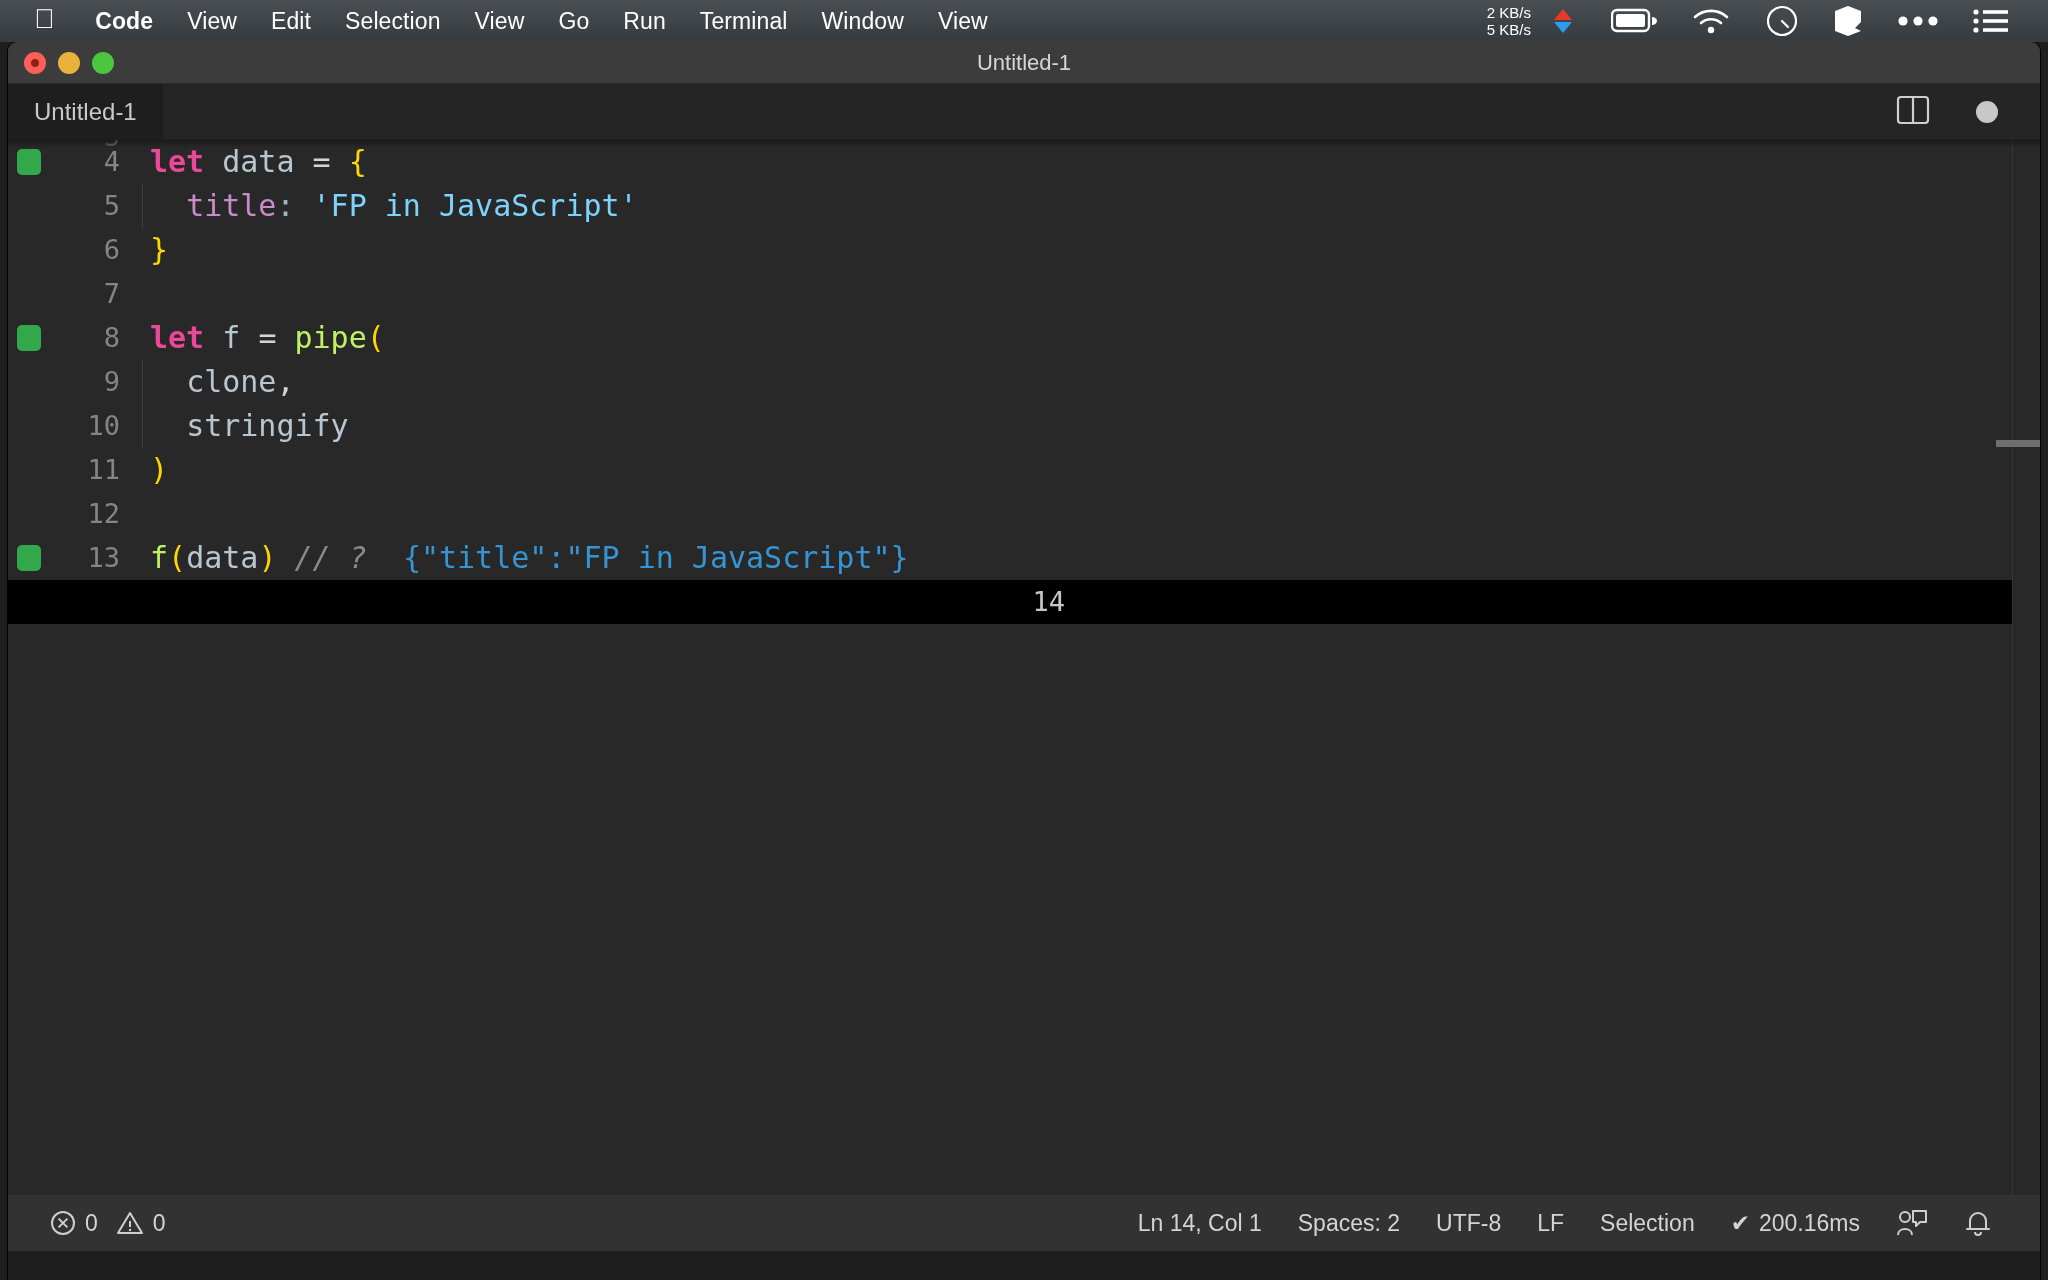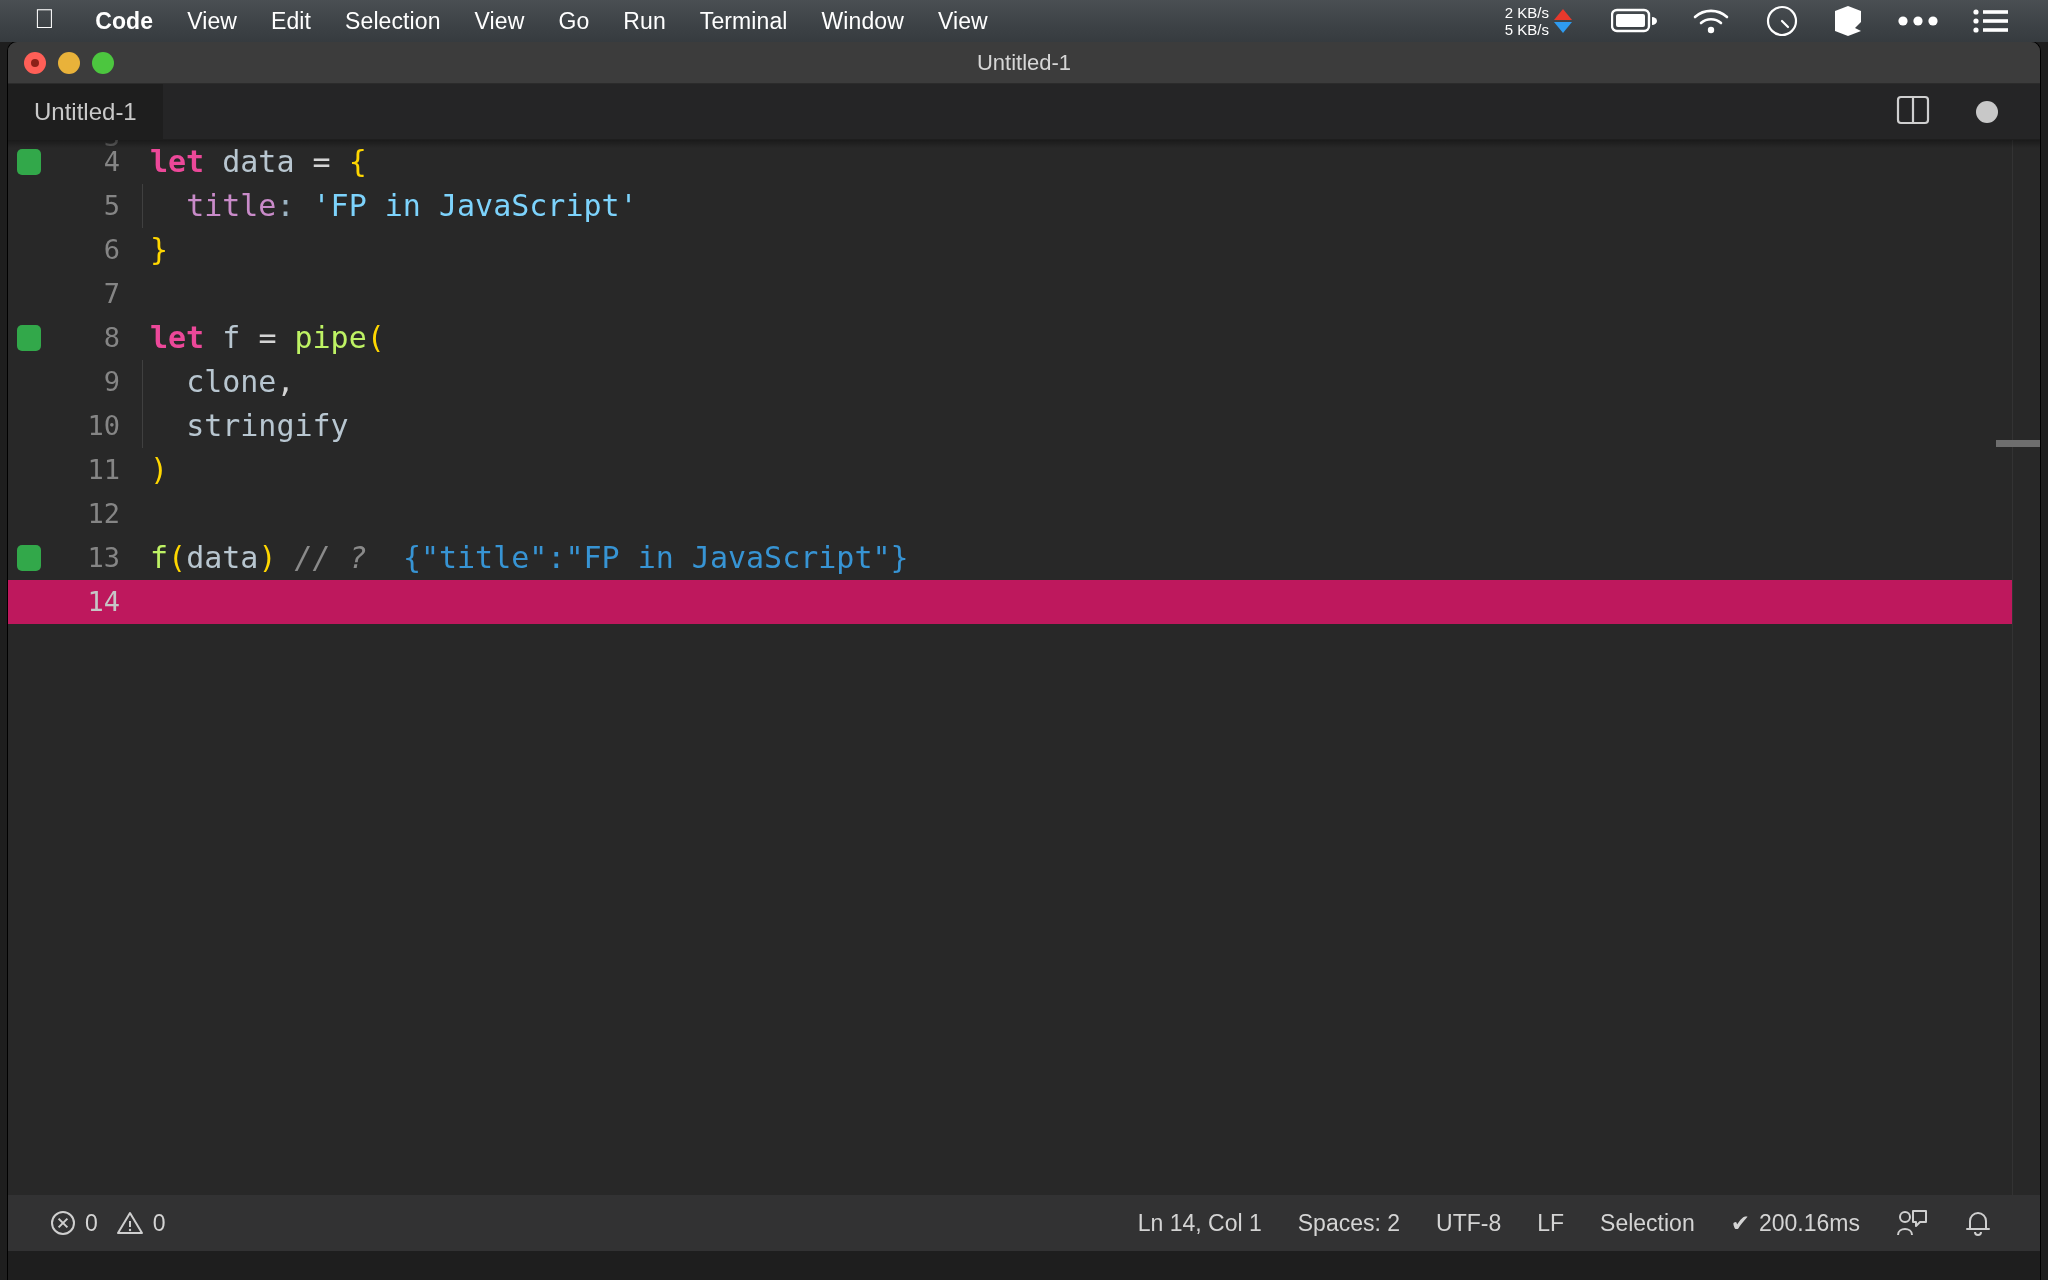--- a/index.html
+++ b/index.html
@@ -22,21 +22,21 @@
   }
   #menubar .mi{
     font-size:23px; padding:0 17px; white-space:nowrap; color:#fff;
     letter-spacing:.1px;
   }
   #menubar .mi.bold{ font-weight:bold; }
   #menubar .right{
     margin-left:auto; display:flex; align-items:center; height:100%;
     padding-right:22px;
   }
-  .netspeed{ display:flex; align-items:center; gap:5px; margin-right:22px; }
+  .netspeed{ display:flex; align-items:center; gap:23px; margin-right:22px; }
   .netspeed .nums{
     display:flex; flex-direction:column; font-size:15px; line-height:17px;
     text-align:right;
   }
   .netspeed .arrows{ display:flex; flex-direction:column; gap:2px; }
   .tri-up{
     width:0;height:0;border-left:9px solid transparent;border-right:9px solid transparent;
     border-bottom:11px solid #e8392c;
   }
   .tri-dn{
@@ -96,21 +96,21 @@
   #clipline{
     position:absolute; left:0; top:-26px; width:100%; height:34px; overflow:hidden;
   }
   .code{
     font-family:"DejaVu Sans Mono", monospace;
     font-size:30px; line-height:44px; white-space:pre;
   }
   .row{
     display:flex; align-items:center; height:44px; position:relative;
   }
-  .row.active{ background:#be185d; }
+  .row.active{ background:#000000;justify-content:center; }
   .glyph{ width:42px; display:flex; justify-content:center; }
   .gmark{ width:24px;height:26px;border-radius:5px; background:#32a84a; }
   .lnum{
     width:92px; text-align:right; padding-right:22px;
     font-family:"DejaVu Sans Mono", monospace; font-size:27px; color:#858585;
   }
   .row.active .lnum{ color:#c6c6c6; }
   .ind{
     position:absolute; left:0; top:0; bottom:0; width:1px; background:#404040;
   }

